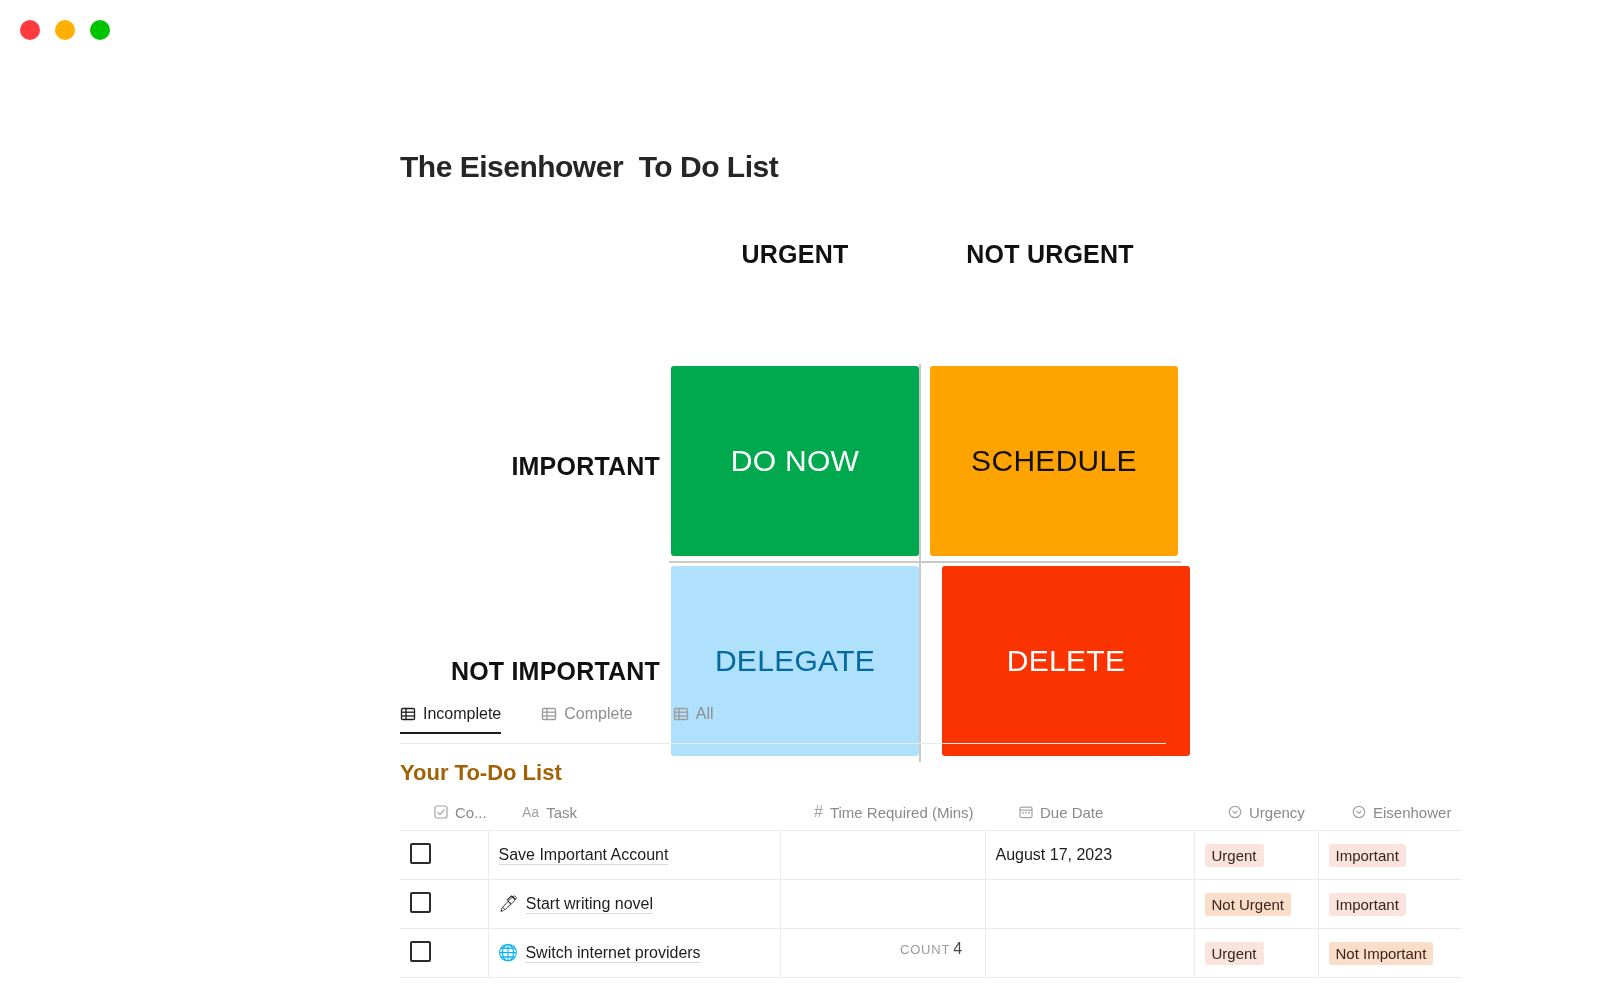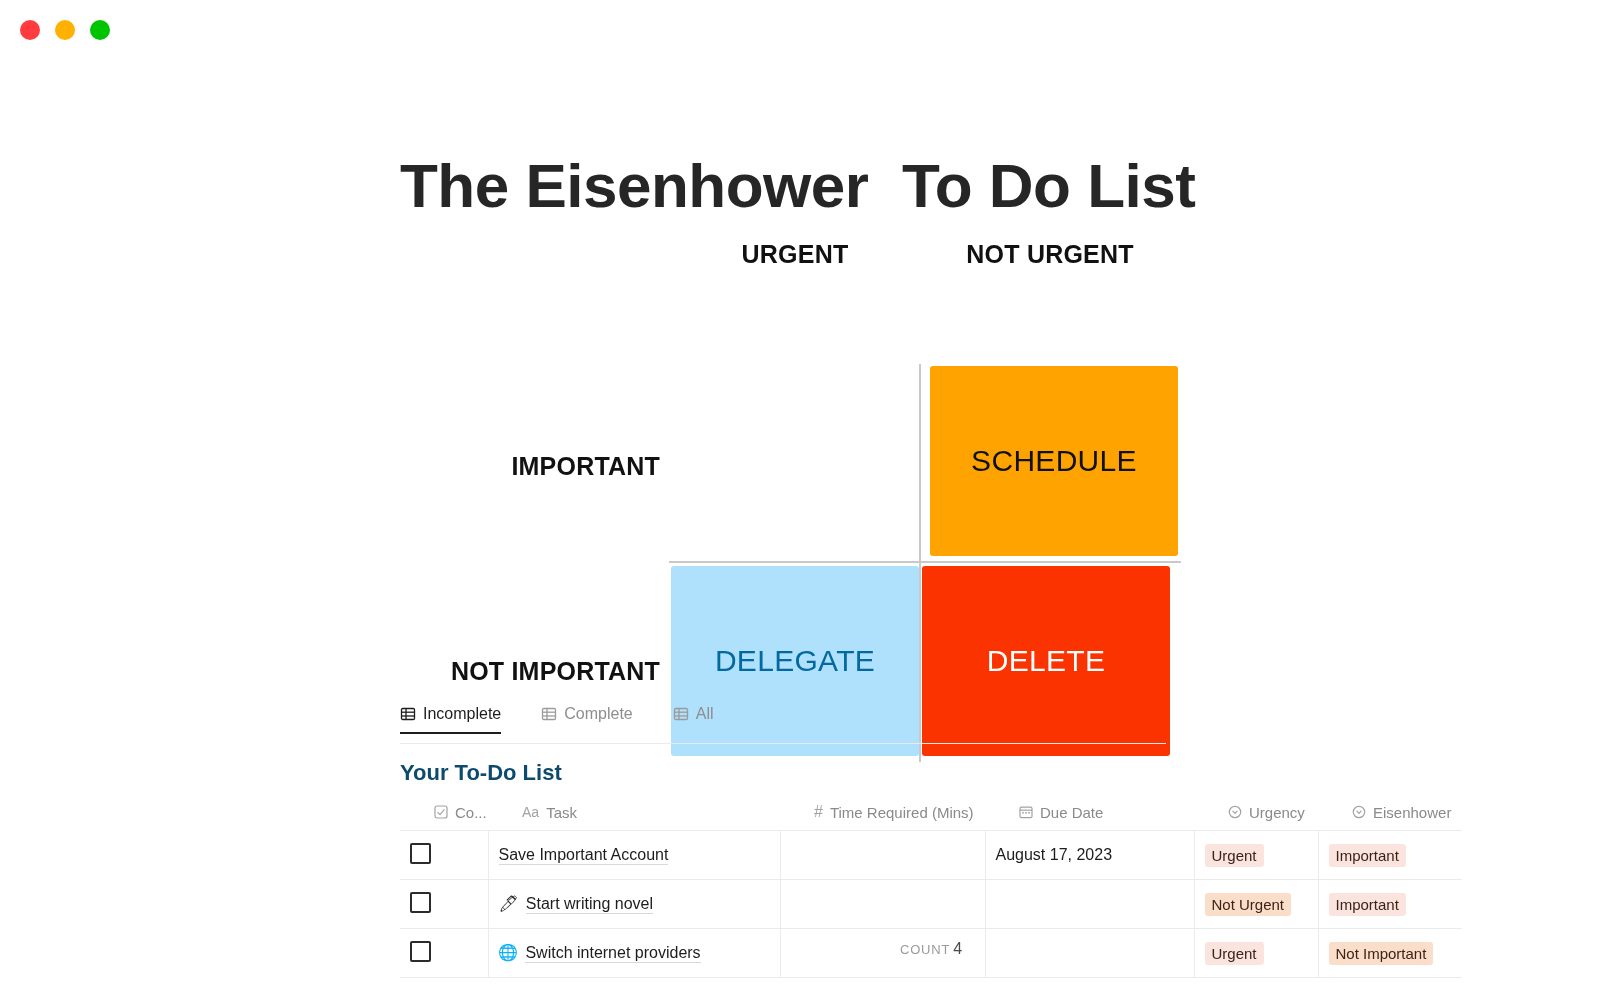--- a/index.html
+++ b/index.html
@@ -38,21 +38,21 @@
     top: 60px; left: 0;
     width: 1600px;
     height: 940px;
     overflow: hidden;
   }
 
   .page-title {
     position: absolute;
     left: 400px;
     top: 90px;
-    font-size: 62px;
+    font-size: 30px;
     font-weight: bold;
     letter-spacing: -0.5px;
     color: #262626;
     white-space: pre;
   }
 
   
   .matrix {
     position: absolute;
     left: 390px;
@@ -91,21 +91,21 @@
     border-radius: 3px;
     display: flex;
     align-items: center;
     justify-content: center;
     font-size: 30px;
     letter-spacing: 0.3px;
   }
   .quad.q1 { left: 281px; top: 126px; }
   .quad.q2 { left: 540px; top: 126px; }
   .quad.q3 { left: 281px; top: 326px; }
-  .quad.q4 { left: 532px; top: 326px; }
+  .quad.q4 { left: 552px; top: 326px; }
 
   .grid-line-v {
     position: absolute;
     left: 529px;
     top: 124px;
     width: 2px;
     height: 398px;
     background: #c9c9c9;
   }
   .grid-line-h {
@@ -145,21 +145,21 @@
   }
   .tab .tblicon { display: inline-flex; }
 
   
   .list-title {
     position: absolute;
     left: 400px;
     top: 700px;
     font-size: 22px;
     font-weight: bold;
-    color: #0c4a6e;
+    color: #a16207;
   }
 
   table.todo {
     position: absolute;
     left: 400px;
     top: 740px;
     width: 1062px;
     border-collapse: collapse;
     table-layout: fixed;
   }
@@ -264,20 +264,21 @@
   <div class="matrix">
     <div class="col-head urgent">URGENT</div>
     <div class="col-head noturgent">NOT URGENT</div>
 
     <div class="row-head important">IMPORTANT</div>
     <div class="row-head notimportant">NOT IMPORTANT</div>
 
     <div class="grid-line-v"></div>
     <div class="grid-line-h"></div>
 
+    <div class="quad q1" id="quad-0" style="background: rgb(0, 168, 78); color: rgb(255, 255, 255);">DO NOW</div>
     <div class="quad q2" id="quad-1" style="background: rgb(255, 163, 0); color: rgb(17, 17, 17);">SCHEDULE</div>
     <div class="quad q3" id="quad-2" style="background: rgb(175, 224, 252); color: #0369a1;">DELEGATE</div>
     <div class="quad q4" id="quad-3" style="background: rgb(250, 51, 0); color: rgb(255, 255, 255);">DELETE</div>
   </div>
 
   <div class="tabs">
     <div class="tab active">
       <span class="tblicon">
         <svg width="16" height="16" viewBox="0 0 16 16">
           <rect x="1.5" y="2.5" width="13" height="11" fill="none" stroke="#1d1d1d" stroke-width="1.3" rx="1.2"></rect>

